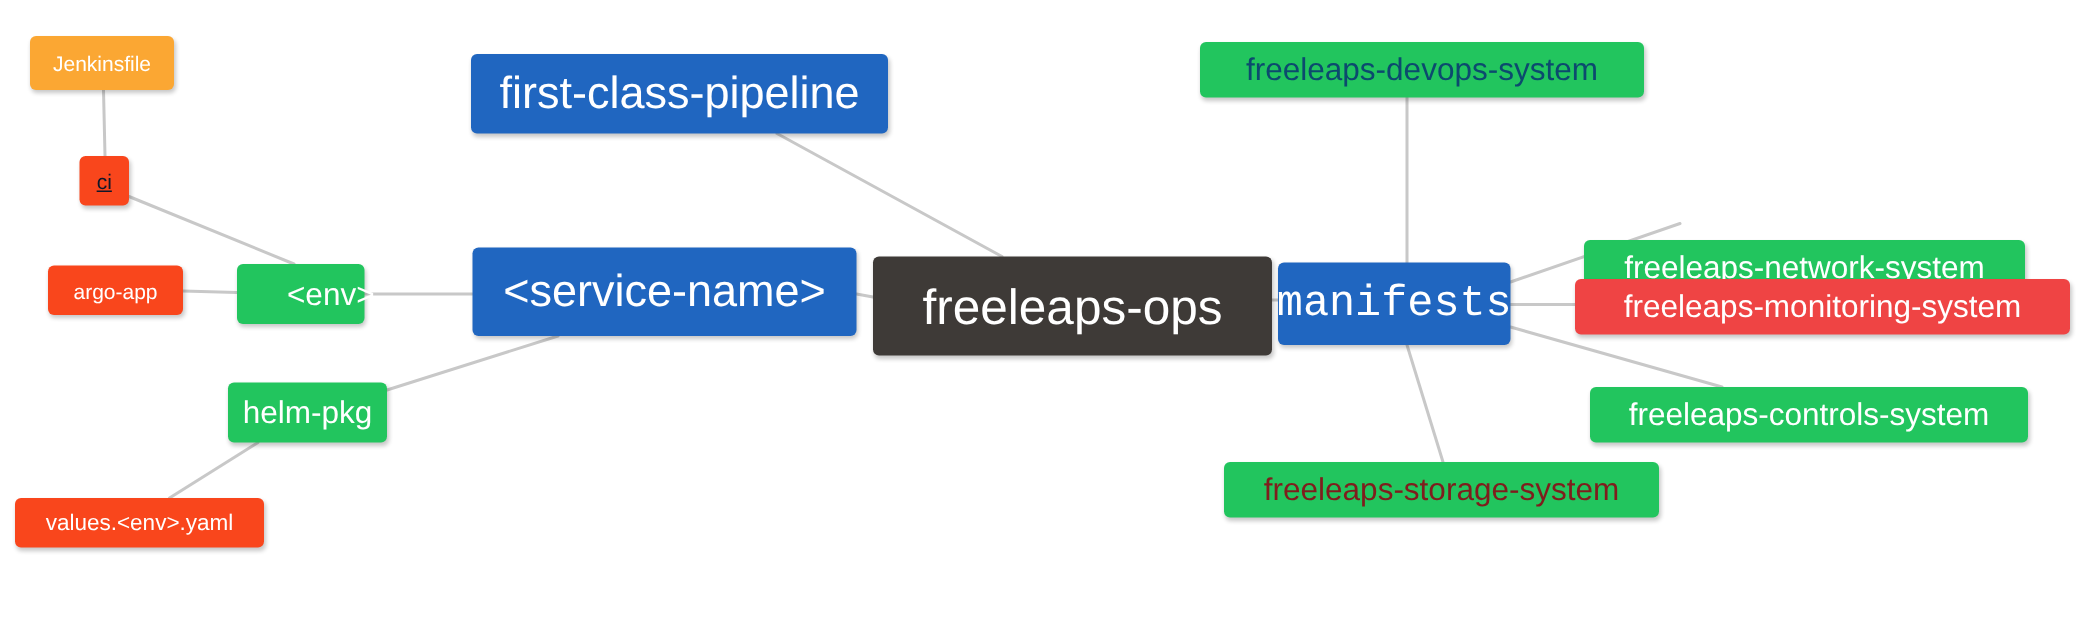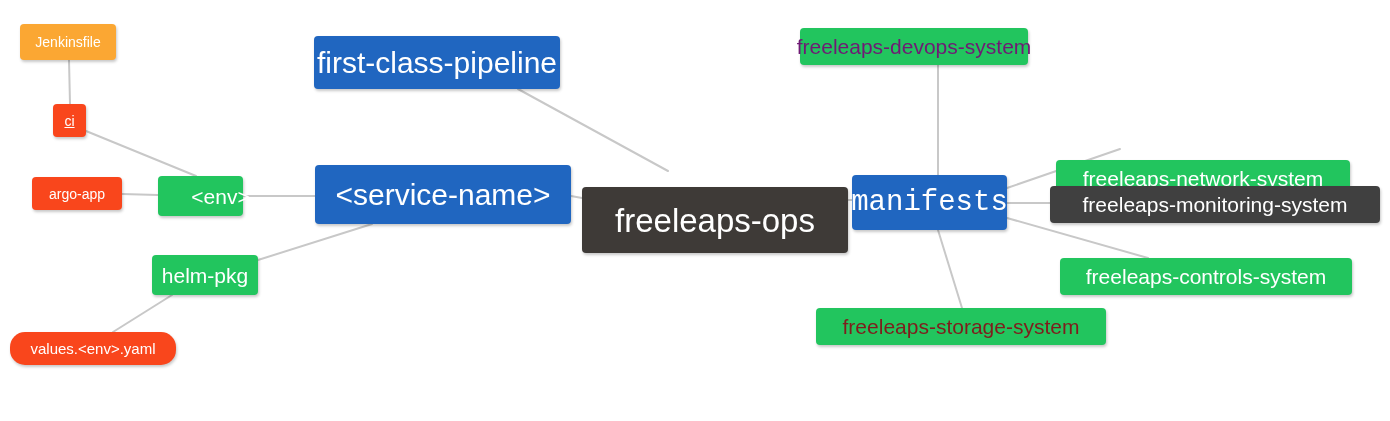--- a/index.html
+++ b/index.html
@@ -63,54 +63,54 @@
       <line x1="938" y1="175" x2="938" y2="65" stroke="#c8c8c8" stroke-width="2" stroke-linecap="round"></line>
       <line x1="1007" y1="188" x2="1120" y2="149" stroke="#c8c8c8" stroke-width="2" stroke-linecap="round"></line>
       <line x1="1007" y1="203" x2="1050" y2="203" stroke="#c8c8c8" stroke-width="2" stroke-linecap="round"></line>
       <line x1="1007" y1="218" x2="1148" y2="258" stroke="#c8c8c8" stroke-width="2" stroke-linecap="round"></line>
       <line x1="938" y1="230" x2="962" y2="308" stroke="#c8c8c8" stroke-width="2" stroke-linecap="round"></line>
     </svg>
   <div id="node-layer">
       <div class="mm-node" style="left: 20px; top: 24px; width: 96px; height: 36px; background: rgb(251, 167, 51); font-size: 14px; color: rgb(255, 255, 255);">
         <span class="mm-label">Jenkinsfile</span>
       </div>
-      <div class="mm-node" style="left: 53px; top: 104px; width: 33px; height: 33px; background: rgb(249, 70, 28); font-size: 14px; color: #ffffff; text-decoration: underline;">
+      <div class="mm-node" style="left: 53px; top: 104px; width: 33px; height: 33px; background: rgb(249, 70, 28); font-size: 14px; color: #0f172a; text-decoration: underline;">
         <span class="mm-label">ci</span>
       </div>
       <div class="mm-node" style="left: 32px; top: 177px; width: 90px; height: 33px; background: rgb(249, 70, 28); font-size: 14px; color: rgb(255, 255, 255);">
         <span class="mm-label">argo-app</span>
       </div>
       <div class="mm-node" style="left: 158px; top: 176px; width: 85px; height: 40px; background: rgb(34, 197, 94); font-size: 21px; color: rgb(255, 255, 255); padding-left: 40px;">
         <span class="mm-label">&lt;env&gt;</span>
       </div>
       <div class="mm-node" style="left: 152px; top: 255px; width: 106px; height: 40px; background: rgb(34, 197, 94); font-size: 21px; color: rgb(255, 255, 255); align-items: center;">
         <span class="mm-label">helm-pkg</span>
       </div>
-      <div class="mm-node" style="left: 10px; top: 332px; width: 166px; height: 33px; background: rgb(249, 70, 28); font-size: 15px; color: rgb(255, 255, 255); border-radius: 15px;">
+      <div class="mm-node" style="left: 10px; top: 332px; width: 166px; height: 33px; background: rgb(249, 70, 28); font-size: 15px; color: rgb(255, 255, 255);">
         <span class="mm-label">values.&lt;env&gt;.yaml</span>
       </div>
-      <div class="mm-node" style="left: 314px; top: 36px; width: 246px; height: 53px; background: rgb(32, 102, 192); font-size: 30px; color: rgb(255, 255, 255);">
+      <div class="mm-node" style="left: 314px; top: 36px; width: 278px; height: 53px; background: rgb(32, 102, 192); font-size: 30px; color: rgb(255, 255, 255);">
         <span class="mm-label">first-class-pipeline</span>
       </div>
       <div class="mm-node" style="left: 315px; top: 165px; width: 256px; height: 59px; background: rgb(32, 102, 192); font-size: 30px; color: rgb(255, 255, 255);">
         <span class="mm-label">&lt;service-name&gt;</span>
       </div>
-      <div class="mm-node" style="left: 582px; top: 171px; width: 266px; height: 66px; background: rgb(62, 58, 55); font-size: 33px; color: rgb(255, 255, 255); margin-top: 16px;">
+      <div class="mm-node" style="left: 582px; top: 171px; width: 266px; height: 66px; background: rgb(62, 58, 55); font-size: 33px; color: rgb(255, 255, 255);">
         <span class="mm-label">freeleaps-ops</span>
       </div>
       <div class="mm-node" style="left: 852px; top: 175px; width: 155px; height: 55px; background: rgb(32, 102, 192); font-size: 29px; color: rgb(255, 255, 255); font-family: Liberation Mono, monospace;">
         <span class="mm-label">manifests</span>
       </div>
-      <div class="mm-node" style="left: 800px; top: 28px; width: 228px; height: 37px; background: rgb(34, 197, 94); font-size: 21px; color: #701a75;">
+      <div class="mm-node" style="left: 800px; top: 28px; width: 296px; height: 37px; background: rgb(34, 197, 94); font-size: 21px; color: #0c4a6e;">
         <span class="mm-label">freeleaps-devops-system</span>
       </div>
       <div class="mm-node" style="left: 1056px; top: 112px; width: 294px; height: 37px; background: rgb(34, 197, 94); font-size: 21px; color: rgb(255, 255, 255); margin-top: 48px;">
         <span class="mm-label">freeleaps-network-system</span>
       </div>
-      <div class="mm-node" style="left: 1050px; top: 186px; width: 330px; height: 37px; background: #404040; font-size: 21px; color: rgb(255, 255, 255);">
+      <div class="mm-node" style="left: 1050px; top: 186px; width: 330px; height: 37px; background: #ef4444; font-size: 21px; color: rgb(255, 255, 255);">
         <span class="mm-label">freeleaps-monitoring-system</span>
       </div>
       <div class="mm-node" style="left: 1060px; top: 258px; width: 292px; height: 37px; background: rgb(34, 197, 94); font-size: 21px; color: rgb(255, 255, 255);">
         <span class="mm-label">freeleaps-controls-system</span>
       </div>
       <div class="mm-node" style="left: 816px; top: 308px; width: 290px; height: 37px; background: rgb(34, 197, 94); font-size: 21px; color: #7f1d1d;">
         <span class="mm-label">freeleaps-storage-system</span>
       </div>
     </div>
 </div>

